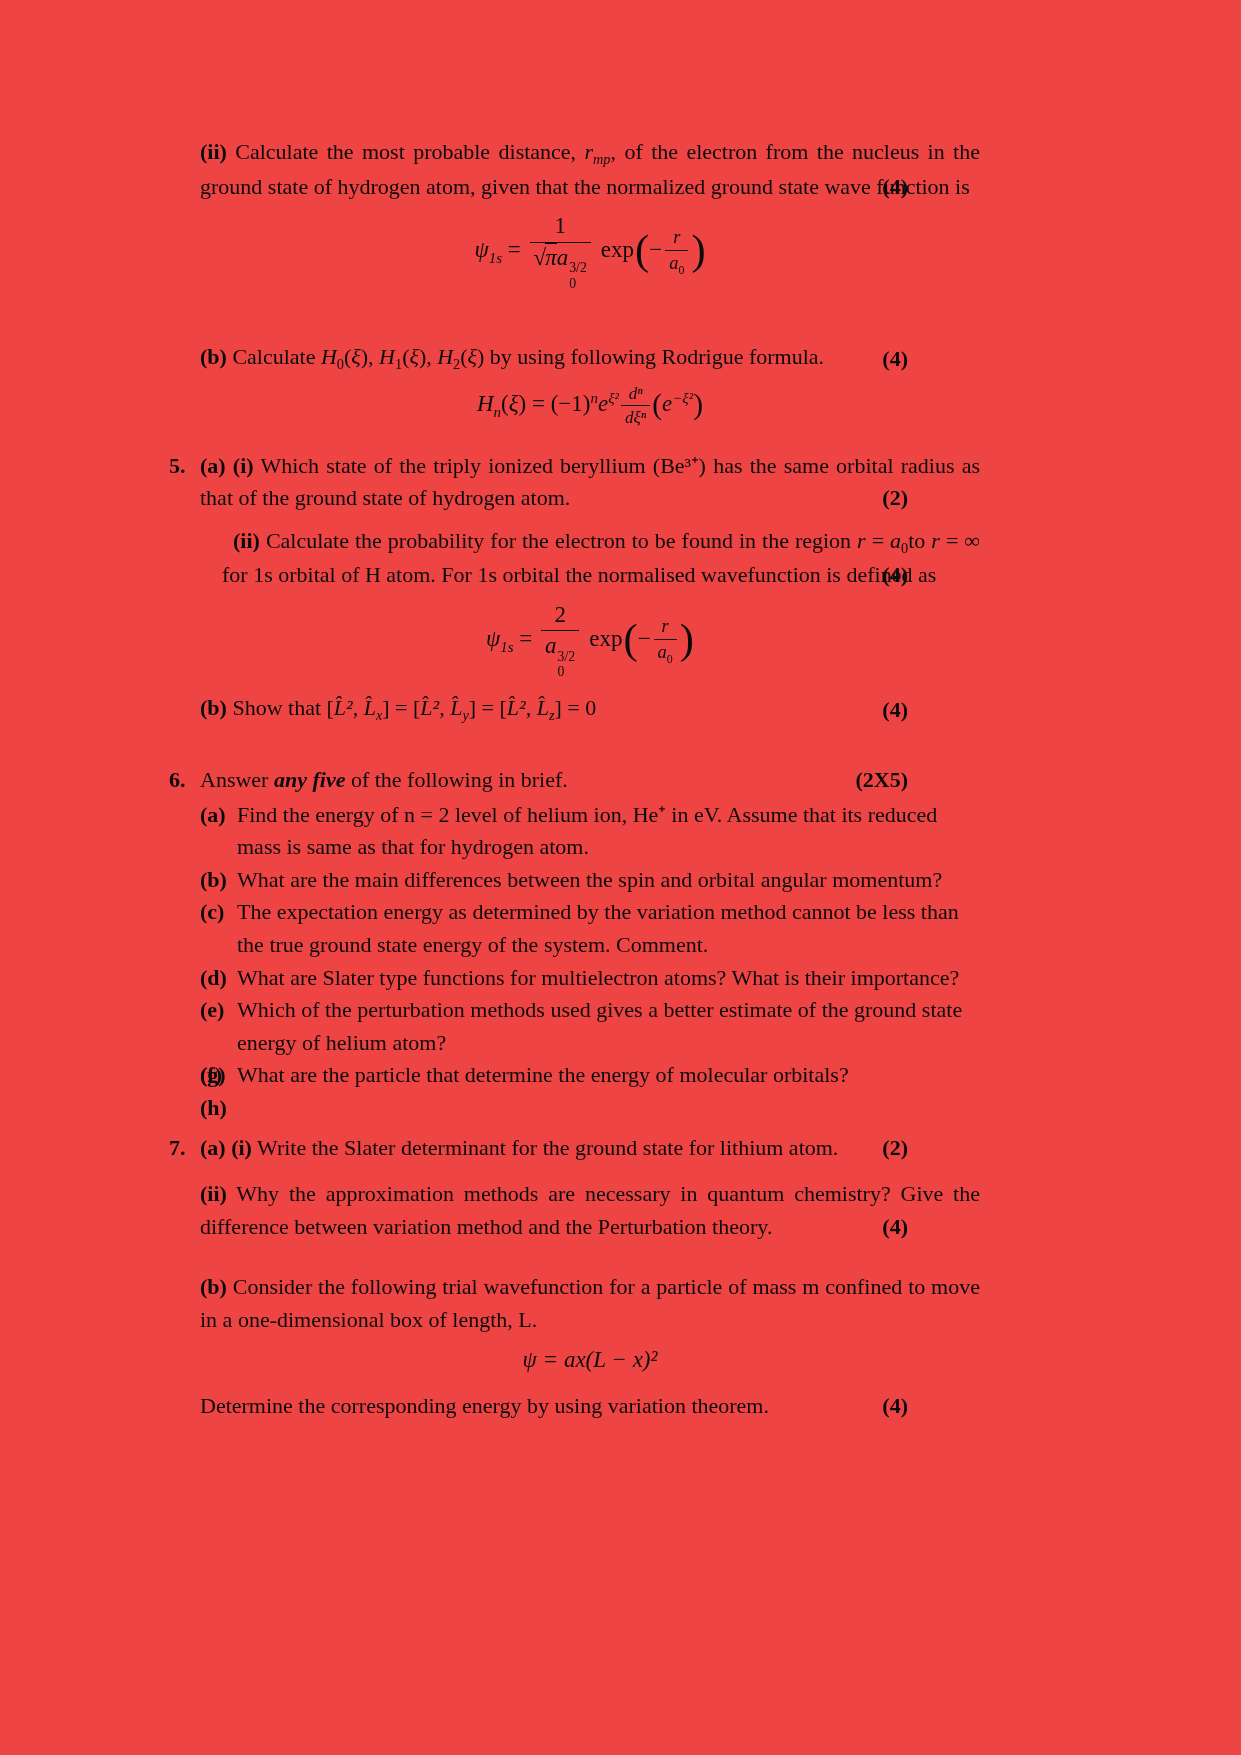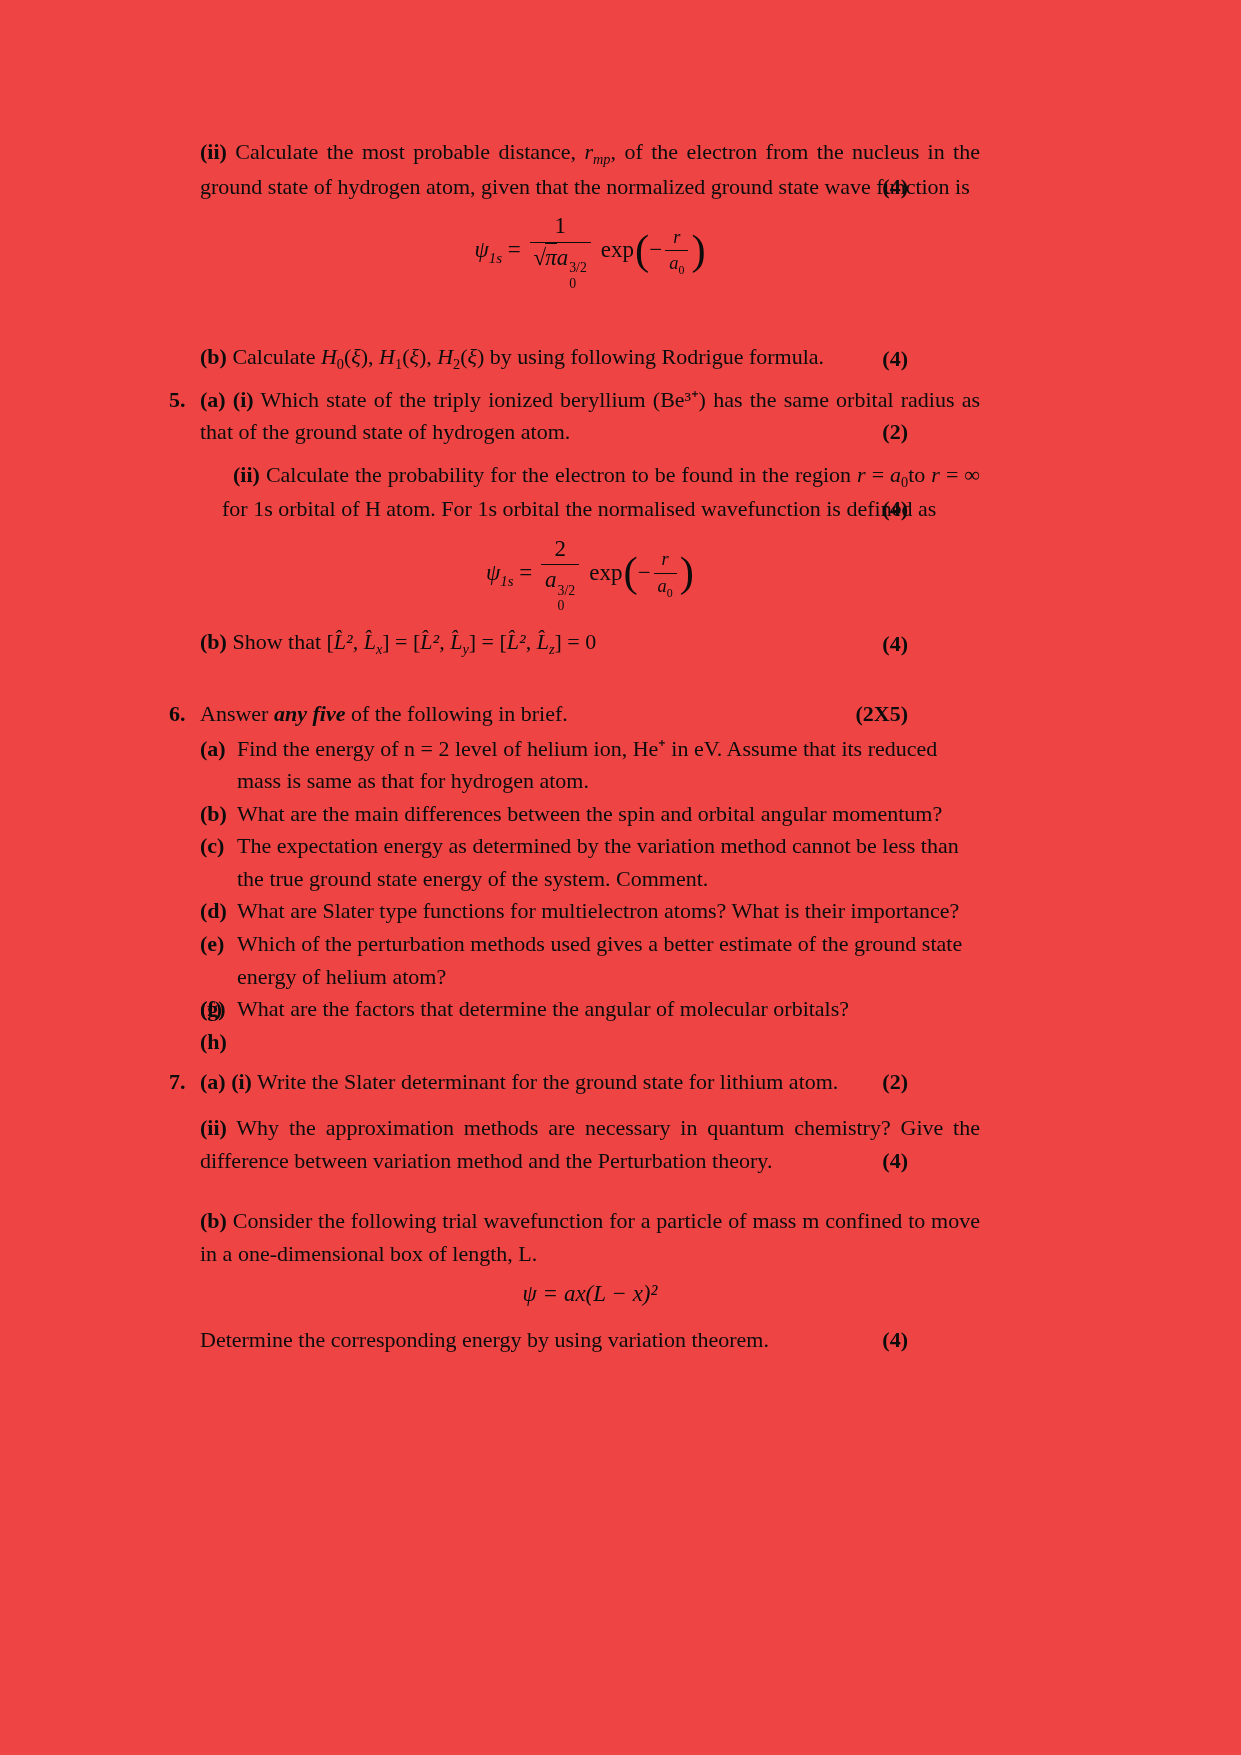--- a/index.html
+++ b/index.html
@@ -70,20 +70,21 @@
 
     <p class="para jt mb-q4aii"><b>(ii)</b><span> Calculate the most probable distance, </span><i>r</i><sub class="it">mp</sub><span>, of the electron from the nucleus in the ground state of hydrogen atom, given that the normalized ground state wave function is</span><b class="mark">(4)</b></p>
 
     <div class="formula f1"><i>ψ</i><sub class="it">1s</sub><span> = </span><span class="frac"><span class="num">1</span><span class="den"><span>√</span><i class="sqrt-arg">π</i><i>a</i><span class="stack">
               <span>3/2</span>
               <span>0</span>
             </span></span></span><span class="expword">exp</span><span class="bigp">(</span><span>−</span><span class="frac fsm"><span class="num"><i>r</i></span><span class="den"><i>a</i><sub>0</sub></span></span><span class="bigp">)</span></div>
 
     <p class="para mb-q4b"><b>(b)</b><span> Calculate </span><i>H</i><sub>0</sub><span>(</span><i>ξ</i><span>)</span><span>, </span><i>H</i><sub>1</sub><span>(</span><i>ξ</i><span>)</span><span>, </span><i>H</i><sub>2</sub><span>(</span><i>ξ</i><span>)</span><span> by using following Rodrigue formula.</span><b class="mark">(4)</b></p>
 
+    <div class="formula f2"><i>H</i><sub class="it">n</sub><span>(</span><i>ξ</i><span>) = (−1)</span><sup class="it">n</sup><i>e</i><sup class="it">ξ²</sup><span class="frac fxs"><span class="num it">dⁿ</span><span class="den it">dξⁿ</span></span><span class="bp2">(</span><i>e</i><sup class="it">−ξ²</sup><span class="bp2">)</span></div>
 
     <div class="qblock">
       <span class="qnum">5.</span>
 
       <p class="para jt mb-q5a"><b>(a) (i)</b><span> Which state of the triply ionized beryllium (Be³⁺) has the same orbital radius as that of the ground state of hydrogen atom.</span><b class="mark">(2)</b></p>
 
       <p class="para jt indent1 mb-q5aii"><b>(ii)</b><span> Calculate the probability for the electron to be found in the region </span><i>r</i><span> = </span><i>a</i><sub>0</sub><span>to </span><i>r</i><span> = ∞ for 1s orbital of H atom. For 1s orbital the normalised wavefunction is defined as</span><b class="mark">(4)</b></p>
 
       <div class="formula f3"><i>ψ</i><sub class="it">1s</sub><span> = </span><span class="frac"><span class="num">2</span><span class="den"><i>a</i><span class="stack">
                 <span>3/2</span>
@@ -96,21 +97,21 @@
     <div class="qblock q6wrap">
       <span class="qnum">6.</span>
       <p class="para mb-q6head"><span>Answer </span><b class="it">any five</b><span> of the following in brief.</span><b class="mark">(2X5)</b></p>
 
       <div class="item"><span class="item-label">(a)</span><span>Find the energy of n = 2 level of helium ion, He⁺ in eV. Assume that its reduced mass is same as that for hydrogen atom.</span></div>
       <div class="item"><span class="item-label">(b)</span><span>What are the main differences between the spin and orbital angular momentum?</span></div>
       <div class="item"><span class="item-label">(c)</span><span>The expectation energy as determined by the variation method cannot be less than the true ground state energy of the system. Comment.</span></div>
       <div class="item"><span class="item-label">(d)</span><span>What are Slater type functions for multielectron atoms? What is their importance?</span></div>
       <div class="item"><span class="item-label">(e)</span><span>Which of the perturbation methods used gives a better estimate of the ground state energy of helium atom?</span></div>
       <div class="item"><span class="item-label">(f)</span></div>
-      <div class="item"><span class="item-label">(g)</span><span>What are the factors that determine the angular of molecular orbitals?</span></div>
+      <div class="item"><span class="item-label">(g)</span><span>What are the particle that determine the energy of molecular orbitals?</span></div>
       <div class="item"><span class="item-label">(h)</span></div>
     </div>
 
     <div class="qblock">
       <span class="qnum">7.</span>
 
       <p class="para mb-q7a"><b>(a) (i)</b><span> Write the Slater determinant for the ground state for lithium atom.</span><b class="mark">(2)</b></p>
 
       <p class="para jt mb-q7aii"><b>(ii)</b><span> Why the approximation methods are necessary in quantum chemistry? Give the difference between variation method and the Perturbation theory.</span><b class="mark">(4)</b></p>
 

